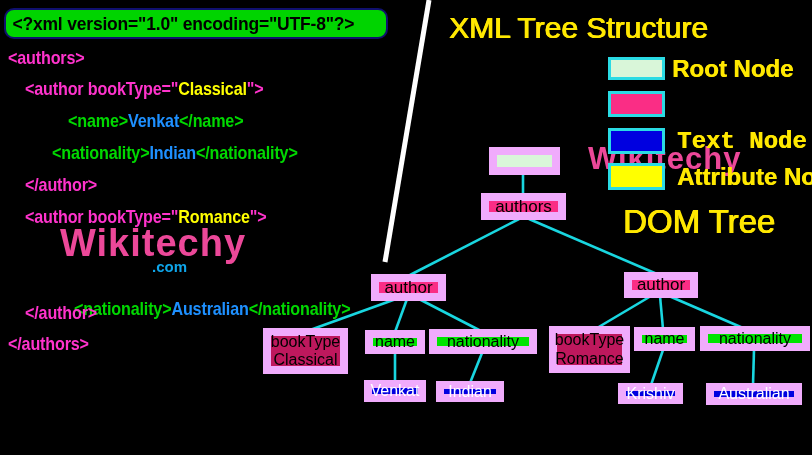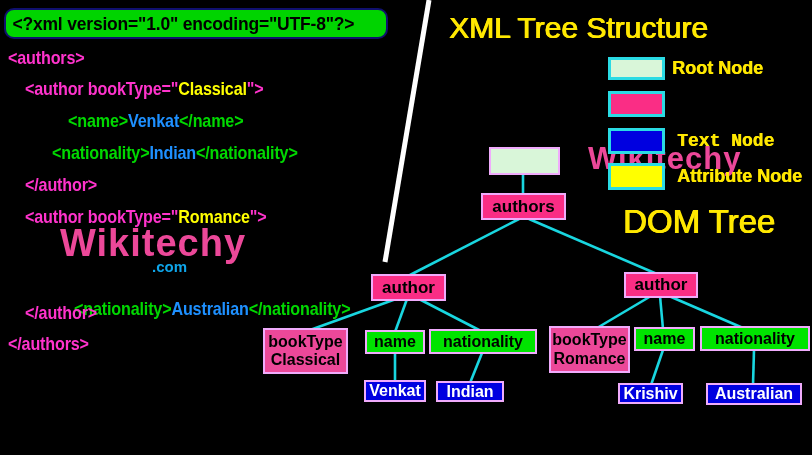--- a/index.html
+++ b/index.html
@@ -29,33 +29,33 @@
   
   .wires{position:absolute;left:0;top:0;z-index:1;pointer-events:none;}
   .codez{z-index:2;}
   
   .big-title{
     position:absolute;color:#ffe800;font-weight:normal;white-space:nowrap;z-index:2;
     text-shadow:0.7px 0 #ffe800,-0.3px 0 #ffe800;
   }
   .legend-swatch{position:absolute;border:3px solid #2adbe4;box-sizing:border-box;z-index:3;}
   .legend-label{
-    position:absolute;color:#ffe800;font-size:18px;font-weight:bold;z-index:2;
+    position:absolute;color:#ffe800;font-size:24px;font-weight:bold;z-index:2;
     display:flex;align-items:center;white-space:nowrap;
     text-shadow:0.5px 0 #ffe800;
   }
   
   .node{
-    position:absolute;border:2px solid #f0abfc;box-sizing:border-box;z-index:3;
+    position:absolute;border:8px solid #f0abfc;box-sizing:border-box;z-index:3;
     display:flex;align-items:center;justify-content:center;flex-direction:column;
-    font-weight:bold;color:#000;text-align:right;
+    font-weight:normal;color:#000;text-align:right;
   }
   .node.root{background:#d9f6d9;}
   .node.elem{background:#fa2d85;font-size:17px;}
-  .node.attr{background:#ec4899;font-size:16px;line-height:1.15;}
+  .node.attr{background:#be185d;font-size:16px;line-height:1.15;}
   .node.txt{background:#0000e0;color:#fff;font-size:16px;}
   .node.gel{background:#00e400;font-size:16px;}
 </style>
 </head>
 <body>
 
 <div class="stage">
 
   <span class="wm" style="left:60px;top:222px;font-size:38px;">Wikitechy</span>
   <span class="wm-com" style="left:152px;top:258px;font-size:15px;">.com</span>

